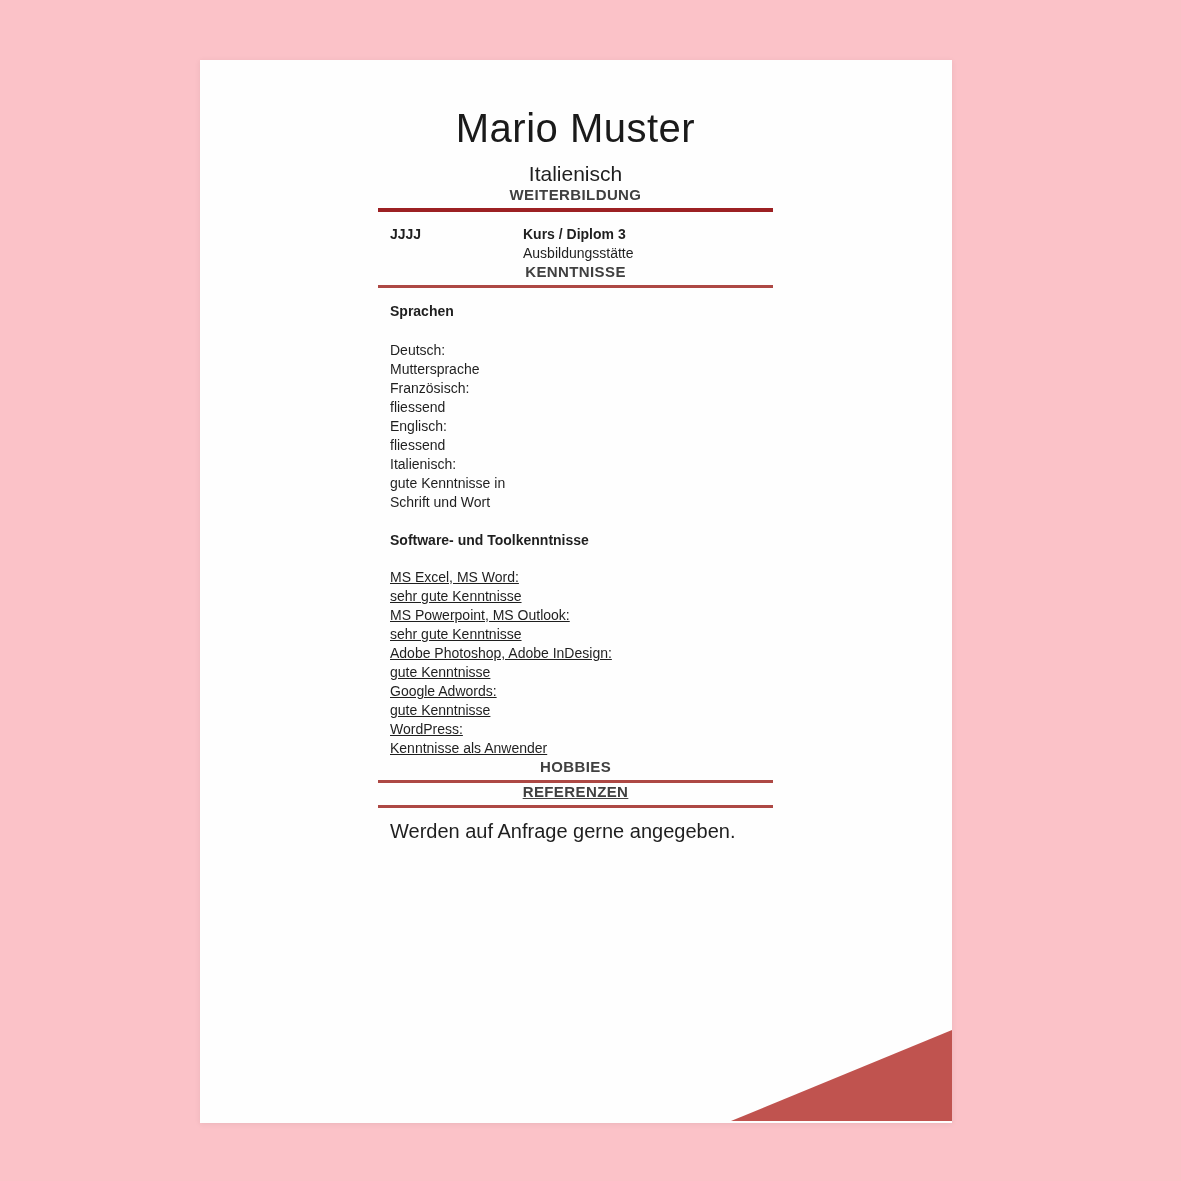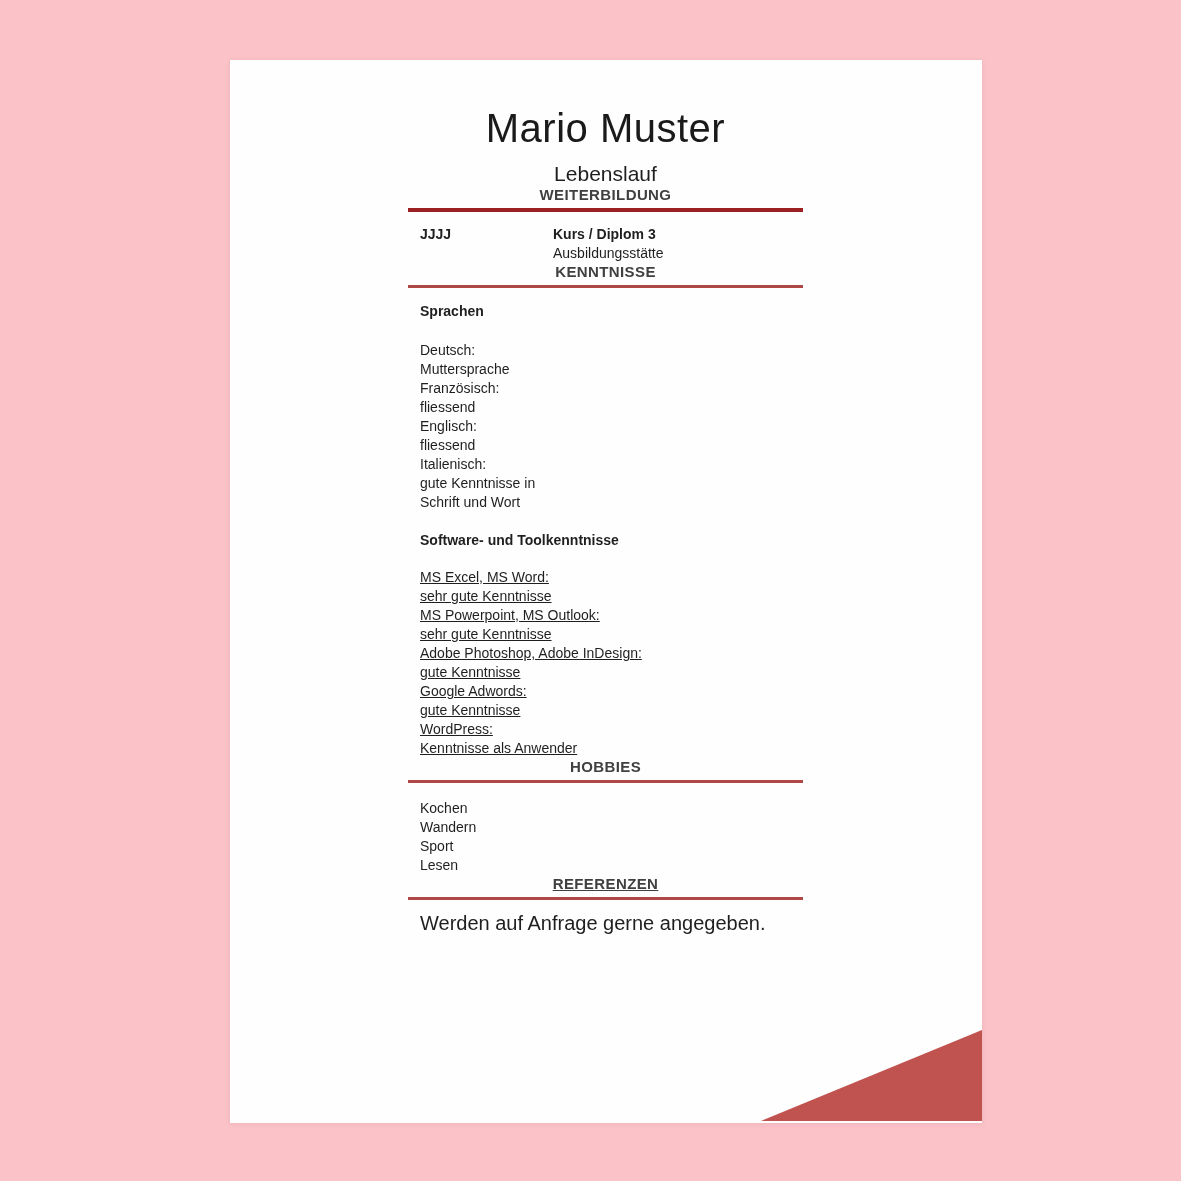--- a/index.html
+++ b/index.html
@@ -7,21 +7,21 @@
     padding: 0;
     width: 1181px;
     height: 1181px;
     background: #fbc2c8;
     overflow: hidden;
     font-family: "Liberation Sans", "DejaVu Sans", sans-serif;
     color: #1f1f1f;
   }
   .page {
     position: absolute;
-    left: 230px;
+    left: 200px;
     top: 60px;
     width: 752px;
     height: 1063px;
     background: #fefefe;
     box-shadow: 0 1px 6px rgba(0,0,0,0.07);
   }
   .content {
     position: absolute;
     left: 178px;
     top: 0;
@@ -127,21 +127,21 @@
     clip-path: polygon(100% 0, 100% 100%, 0 100%);
   }
 </style>
 </head>
 <body>
 
 <div class="page">
   <div class="content">
 
     <h1 class="title">Mario Muster</h1>
-    <div class="subtitle">Lebenslauf</div>
+    <div class="subtitle">Italienisch</div>
 
     <section>
       <h2 class="sec-heading mt-weiterbildung">WEITERBILDUNG</h2>
       <div class="rule rule-dark"></div>
       <div class="entry">
         <div class="entry-period">JJJJ</div>
         <div class="entry-main">
           <div class="entry-title">Kurs / Diplom 3</div>
           <div class="entry-institution">Ausbildungsstätte</div>
         </div>
@@ -194,26 +194,20 @@
         <div class="kv-row">
           <div class="kv-label">WordPress:</div>
           <div class="kv-value">Kenntnisse als Anwender</div>
         </div>
       </div>
     </section>
 
     <section>
       <h2 class="sec-heading mt-hobbies">HOBBIES</h2>
       <div class="rule"></div>
-      <div class="plain-list">
-        <div>Kochen</div>
-        <div>Wandern</div>
-        <div>Sport</div>
-        <div>Lesen</div>
-      </div>
     </section>
 
     <section>
       <h2 class="sec-heading mt-referenzen">REFERENZEN</h2>
       <div class="rule"></div>
       <div class="note">Werden auf Anfrage gerne angegeben.</div>
     </section>
 
   </div>
 

